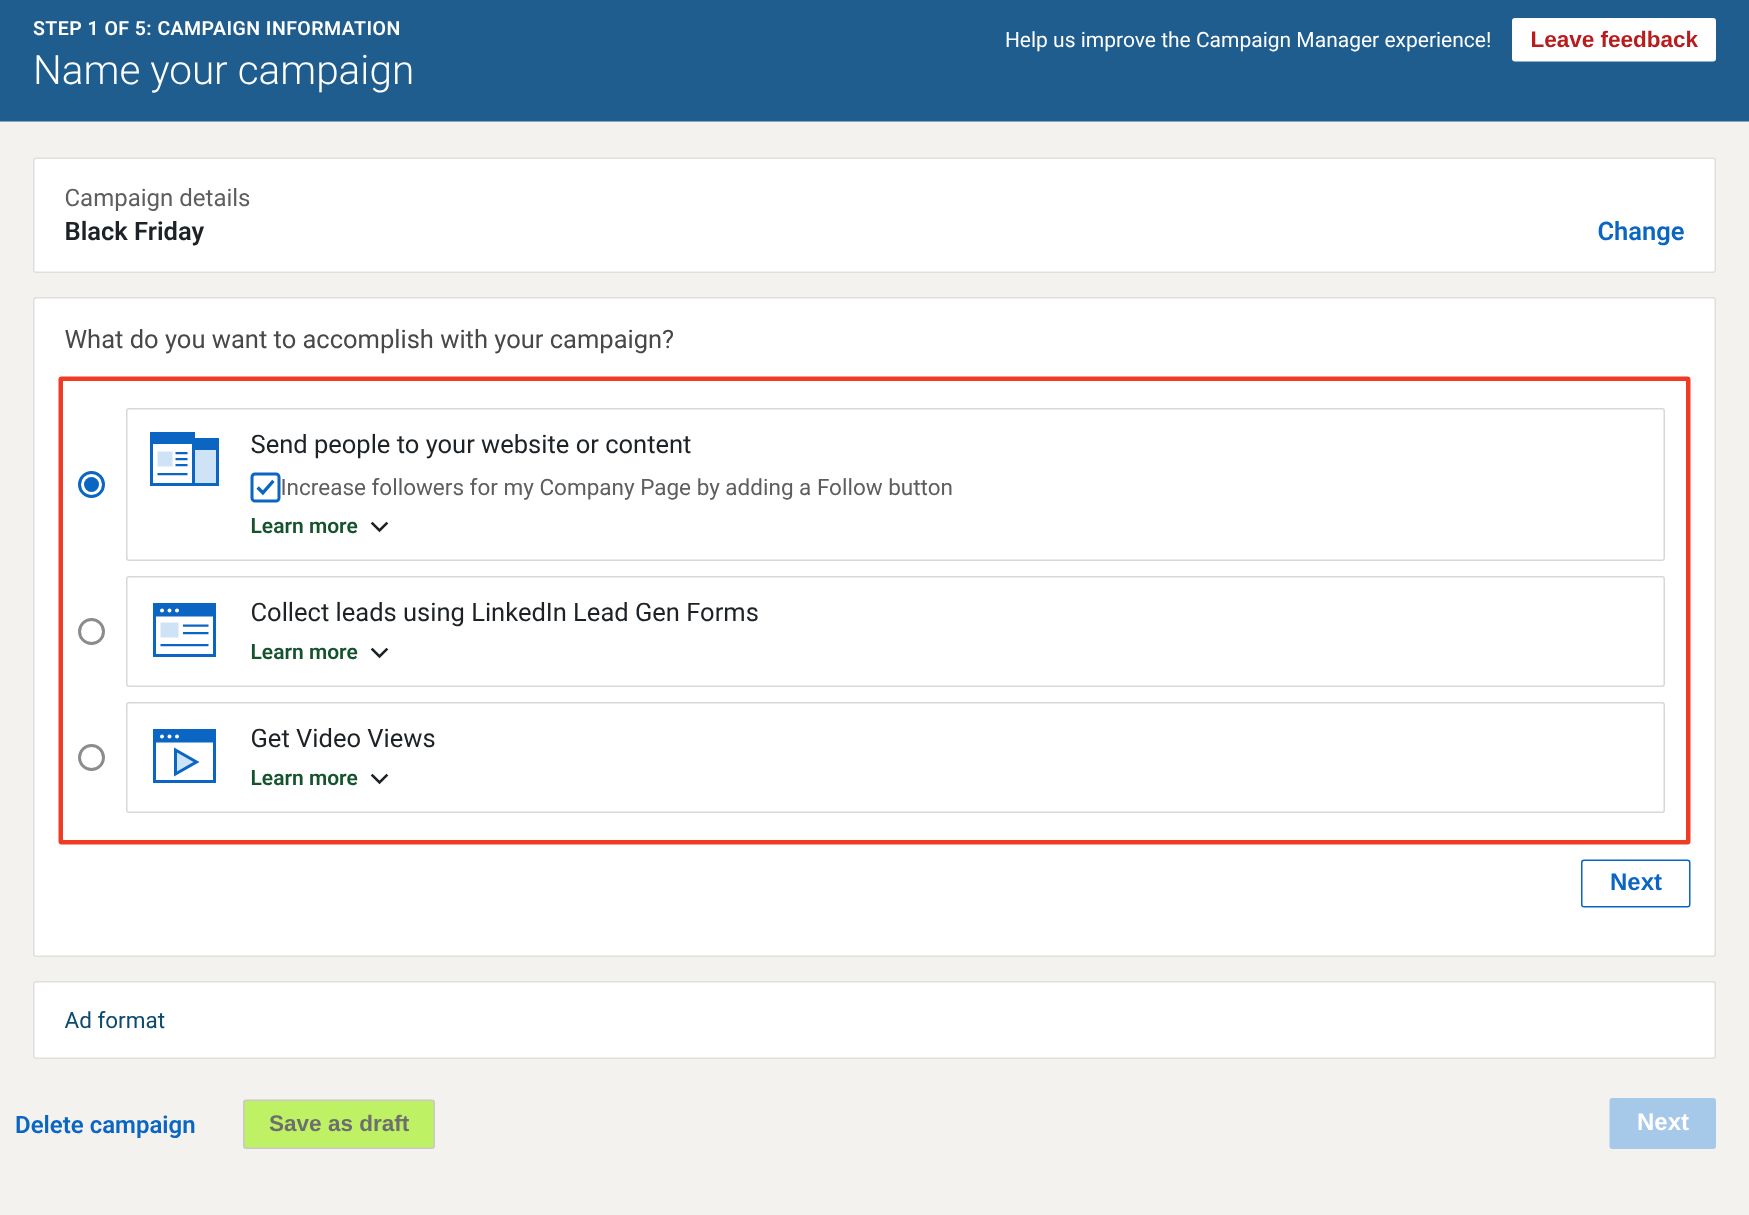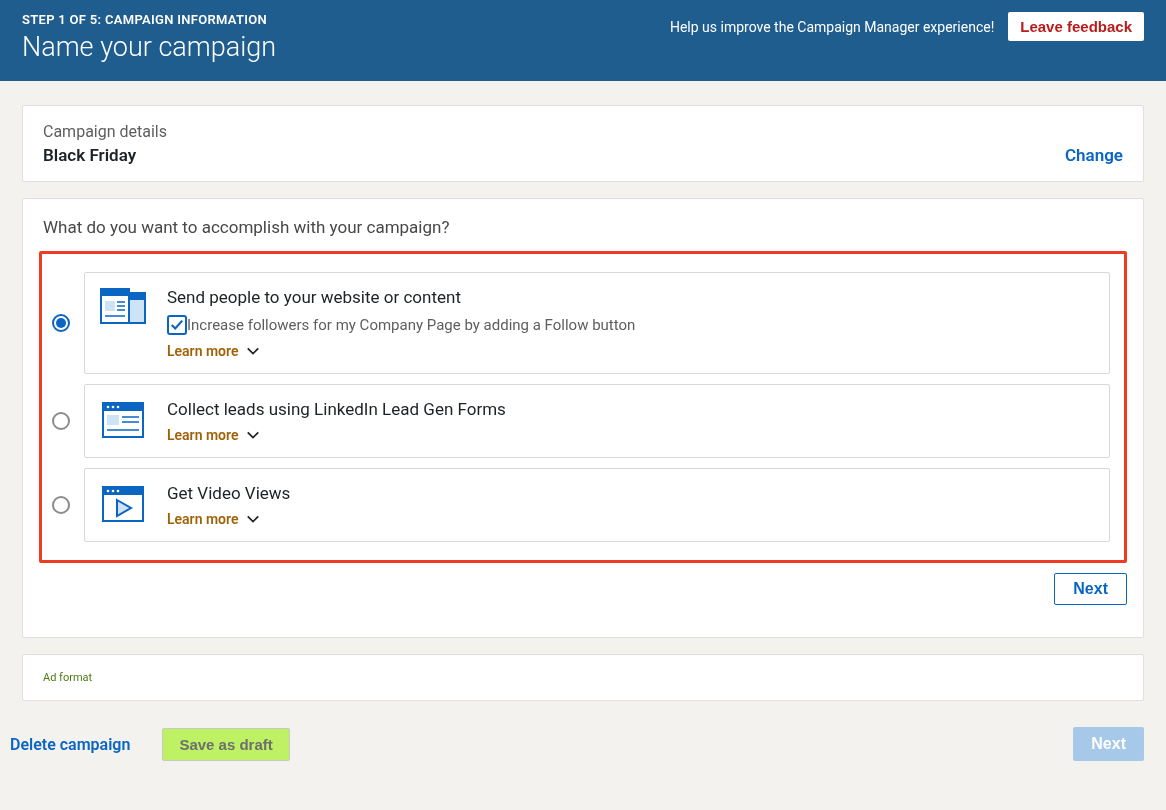--- a/index.html
+++ b/index.html
@@ -24,25 +24,25 @@
     .radio.selected{border-color:#0a66c2}
     .radio.selected::after{content:"";width:10px;height:10px;background:#0a66c2;border-radius:50%}
     .opt-card{flex:1;border:1px solid #d9d8d7;border-radius:2px;padding:14px 18px 14px 14px;display:flex;gap:20px;align-items:flex-start;cursor:pointer}
     .icon-box{width:48px;height:44px;flex:0 0 48px}
     .opt-body .t{font-size:17px;font-weight:400;margin-bottom:8px}
     .chk-row{display:flex;align-items:center;margin-bottom:8px}
     .chkbox{width:20px;height:20px;border:2px solid #0a66c2;border-radius:3px;display:flex;align-items:center;justify-content:center;cursor:pointer}
     .chkbox svg{width:14px;height:14px}
     .chk-label{font-size:15px;color:#5e5e5e}
     .learn{display:flex;align-items:center;gap:8px;cursor:pointer}
-    .learn span{color:#a16207;font-weight:600;font-size:14px}
+    .learn span{color:#14532d;font-weight:600;font-size:14px}
     .chev{width:14px;height:14px}
     .next-row{display:flex;justify-content:flex-end;padding:0 0 16px}
     .btn-next{background:#fff;color:#0a66c2;border:1px solid #0a66c2;padding:6px 18px;font-weight:600;font-size:16px;border-radius:2px;cursor:pointer}
-    .adfmt{padding:16px 20px;font-size:11px;color:#4d7c0f}
+    .adfmt{padding:16px 20px;font-size:15px;color:#0c4a6e}
     .footer{display:flex;justify-content:space-between;align-items:center;padding:10px 22px 0 10px}
     .footer-left{display:flex;align-items:center;gap:32px}
     .del{color:#0a66c2;font-weight:600;font-size:16px;cursor:pointer}
     .draft{background:#bef264;border:1px solid #c9c8c7;color:#6e6e6e;padding:7px 16px;font-weight:600;font-size:15px;border-radius:2px;cursor:pointer}
     .next-disabled{background:#a6c9e9;color:#fff;border:none;padding:8px 18px;font-weight:600;font-size:16px;border-radius:2px;cursor:default}
   </style>
 </head>
 <body>
 
 <div class="header">

